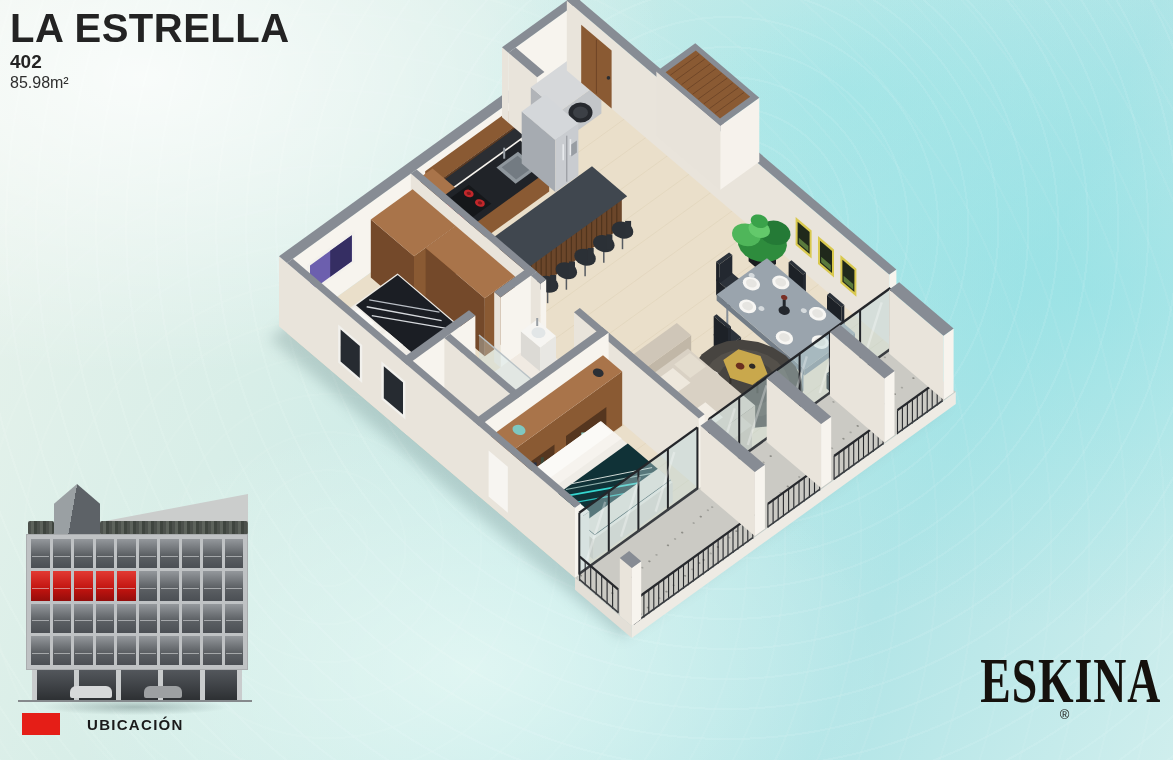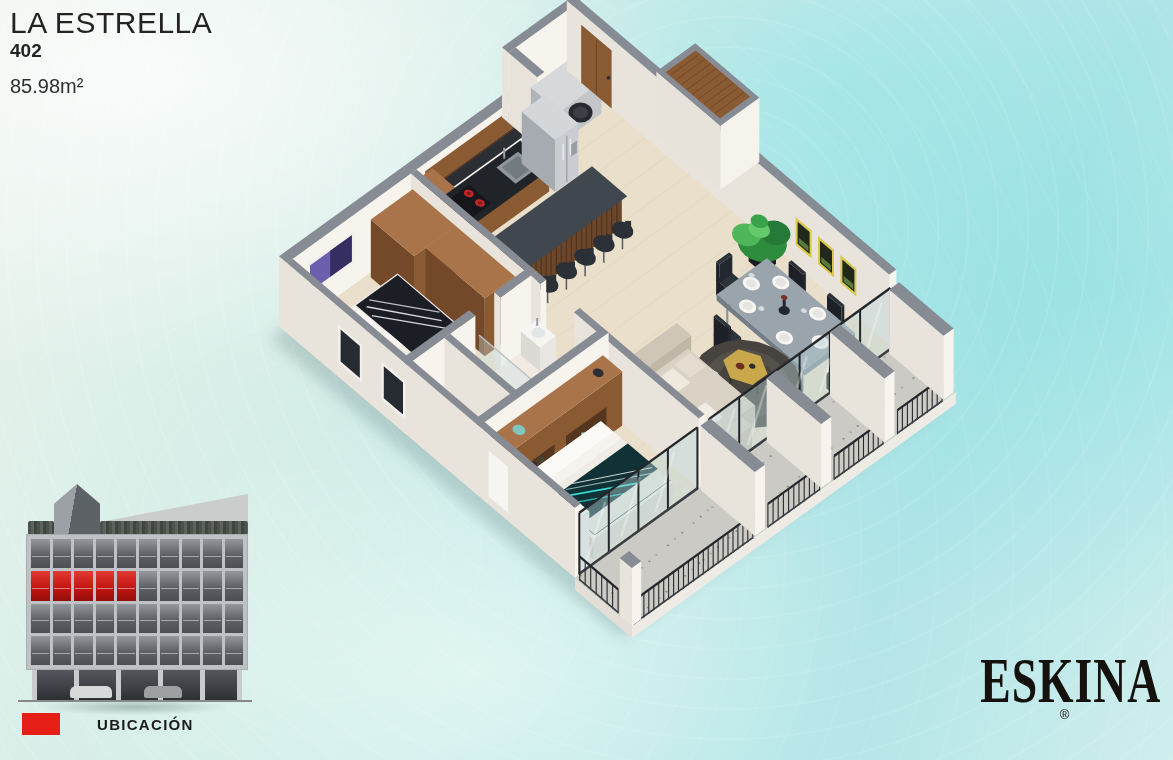--- a/index.html
+++ b/index.html
@@ -13,23 +13,23 @@
       radial-gradient(820px 520px at 92% 38%, rgba(135,224,228,0.55), rgba(255,255,255,0) 65%),
       radial-gradient(620px 400px at 72% 12%, rgba(150,228,231,0.5), rgba(255,255,255,0) 60%),
       linear-gradient(115deg,#eaf3ec 0%, #d8eee8 28%, #c3eae9 55%, #b2e5e7 76%, #cfeeed 100%);
   }
   .caustics{position:absolute;inset:0;pointer-events:none;opacity:.55;
     background:
       repeating-radial-gradient(circle at 62% 30%, rgba(255,255,255,0.14) 0 2px, rgba(255,255,255,0) 2px 30px),
       repeating-radial-gradient(circle at 28% 72%, rgba(255,255,255,0.10) 0 2px, rgba(255,255,255,0) 2px 38px);}
   
   .unit-head{position:absolute;left:10px;top:6px;color:#232323;line-height:1.12;}
-  .unit-head .project{font-size:30px;font-weight:400;letter-spacing:.5px;}
+  .unit-head .project{font-size:40px;font-weight:700;letter-spacing:.5px;}
   .unit-head .unit{font-size:19px;font-weight:600;}
-  .unit-head .area{font-size:20px;font-weight:400;color:#2e2e2e;margin-top:14px;}
+  .unit-head .area{font-size:16px;font-weight:400;color:#2e2e2e;margin-top:2px;}
   
   #plan{position:absolute;left:0;top:0;}
   
   .elev{position:absolute;left:16px;top:484px;width:238px;height:226px;}
   .elev .bshadow{position:absolute;left:-6px;bottom:-8px;width:250px;height:22px;
     background:radial-gradient(50% 50% at 50% 50%, rgba(70,95,95,.35), rgba(70,95,95,0) 75%);}
   .elev .gable{position:absolute;left:38px;top:0;width:46px;height:52px;
     background:linear-gradient(100deg,#9aa0a3 42%,#5d6267 42%);
     clip-path:polygon(0 100%,0 38%,50% 0,100% 38%,100% 100%);}
   .elev .roof-slope{position:absolute;left:84px;top:10px;width:148px;height:28px;background:#cbcdcc;
@@ -46,21 +46,21 @@
   .elev .garage{position:absolute;left:16px;top:186px;width:210px;height:30px;
     background:linear-gradient(#53575c,#2d3033);overflow:hidden;}
   .elev .pillar{position:absolute;top:0;width:5px;height:100%;background:#c9cccd;}
   .elev .car{position:absolute;bottom:2px;height:12px;border-radius:6px 6px 2px 2px;}
   .elev .car.c1{left:38px;width:42px;background:#d7d9da;}
   .elev .car.c2{left:112px;width:38px;background:#9da0a2;}
   .elev .ground{position:absolute;left:2px;top:216px;width:234px;height:2px;background:#85898c;}
   
   .legend{position:absolute;left:22px;top:713px;display:flex;align-items:center;}
   .legend .swatch{width:38px;height:22px;}
-  .legend .lab{margin-left:37px;font-size:15px;font-weight:700;letter-spacing:1.3px;color:#1a1a1a;}
+  .legend .lab{margin-left:27px;font-size:15px;font-weight:700;letter-spacing:1.3px;color:#1a1a1a;}
   
   .brand{position:absolute;left:968px;top:655px;width:192px;text-align:center;color:#15110d;}
   .brand .logo{font-family:"Liberation Serif", serif;font-size:52px;font-weight:600;
     display:inline-block;transform:scale(.88,1.22);transform-origin:center;letter-spacing:1px;line-height:1;}
   .brand .reg{font-size:13px;vertical-align:28px;margin-left:1px;}
 </style>
 </head>
 <body>
 
 <div class="caustics"></div>

